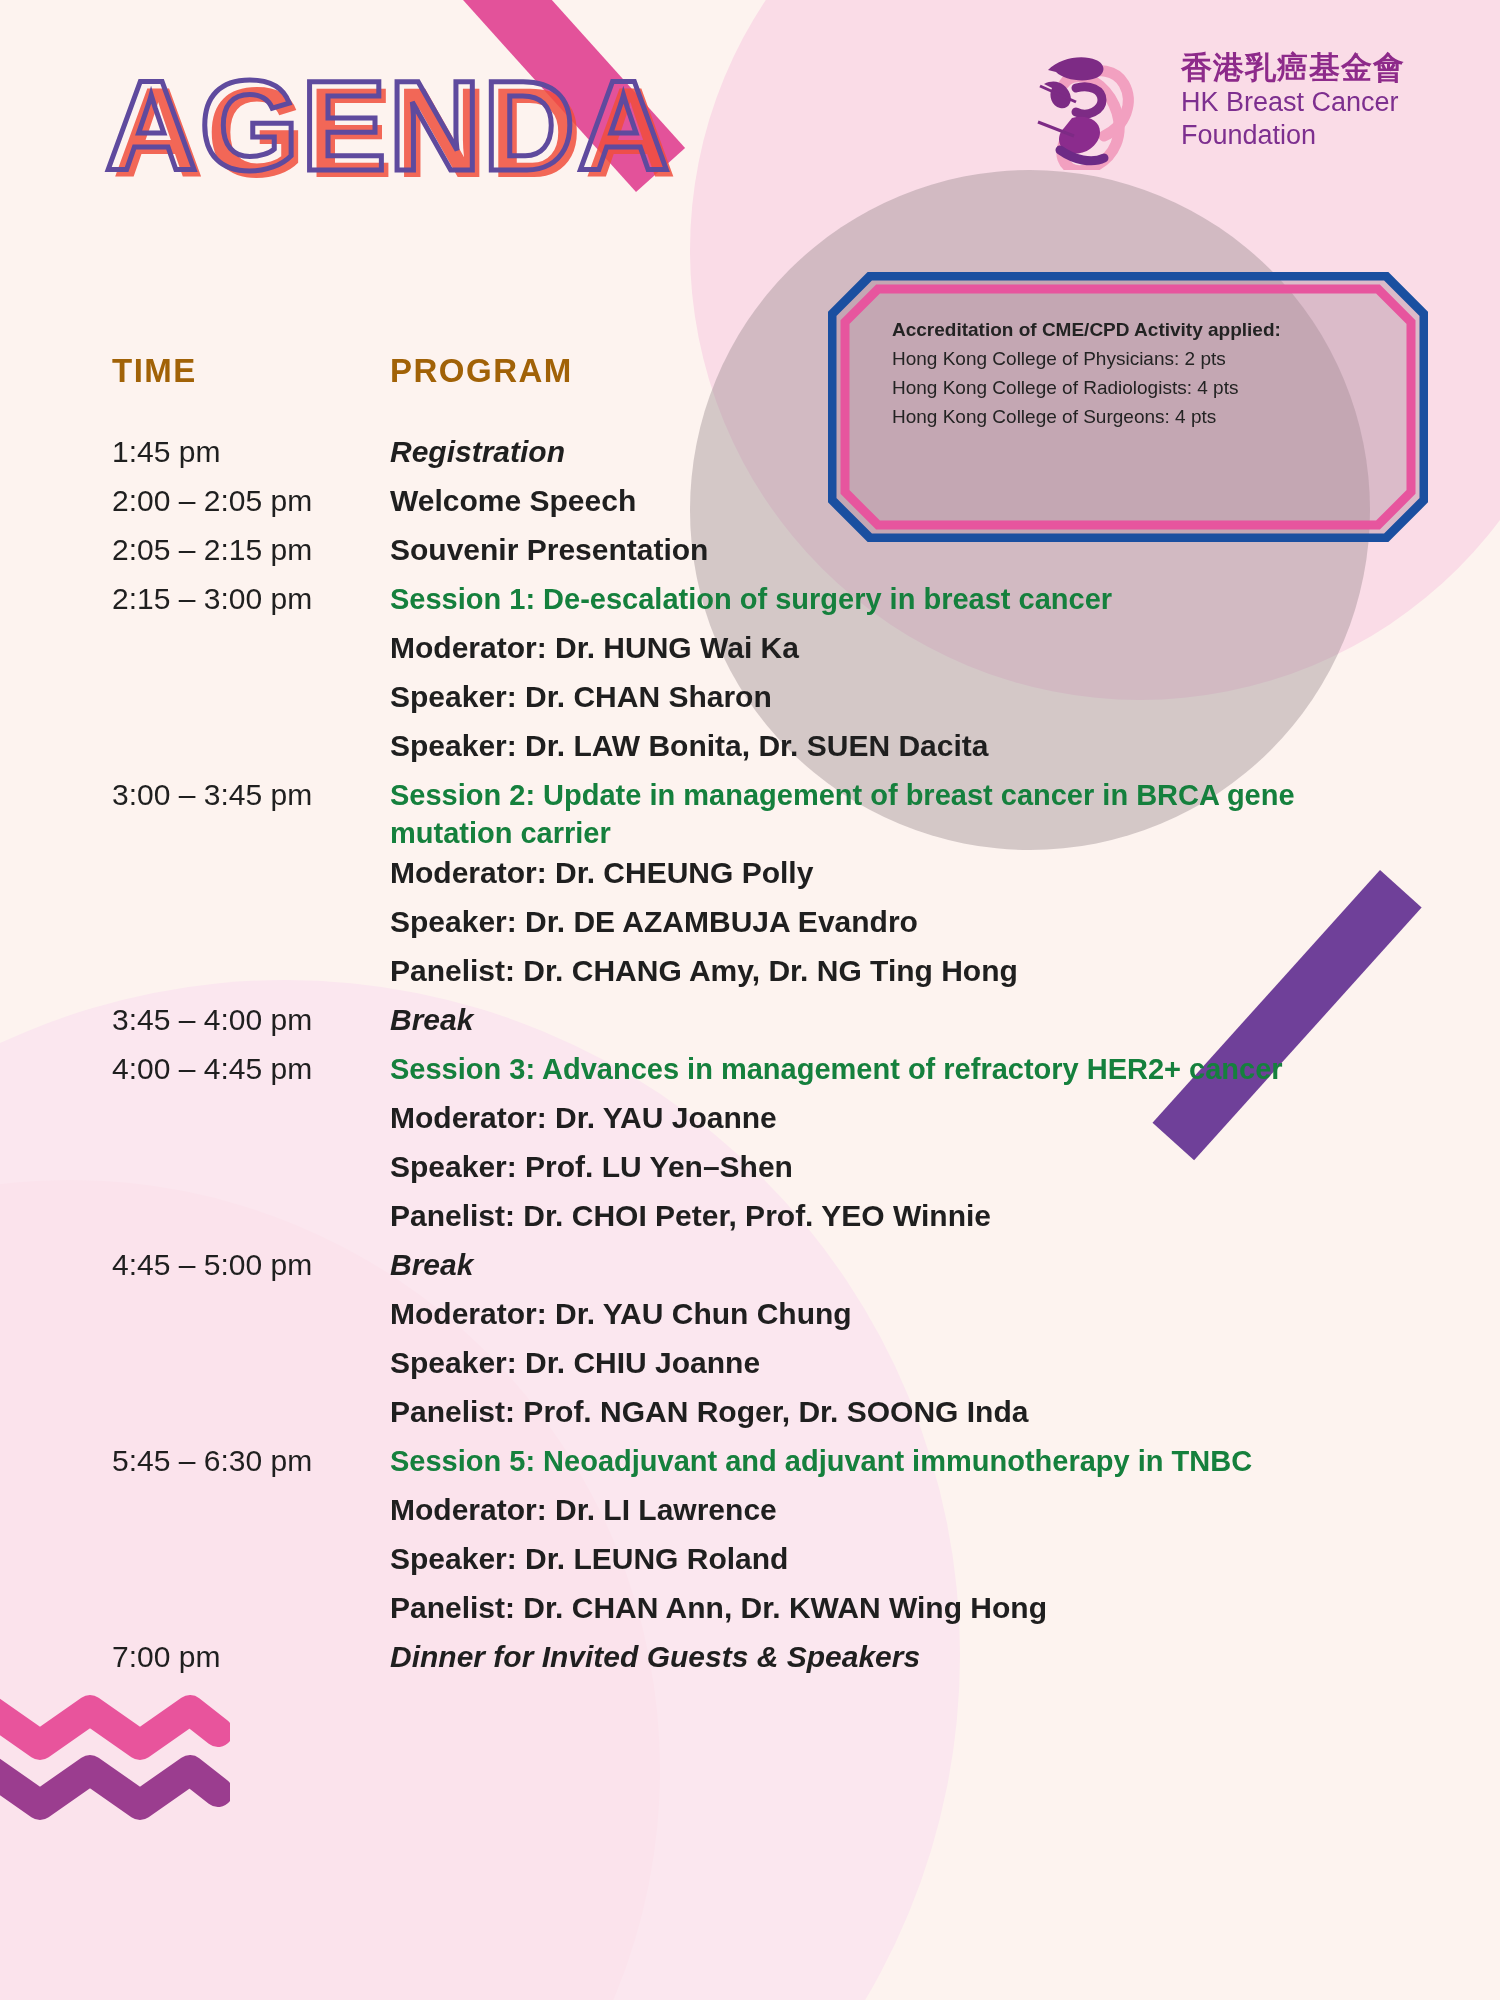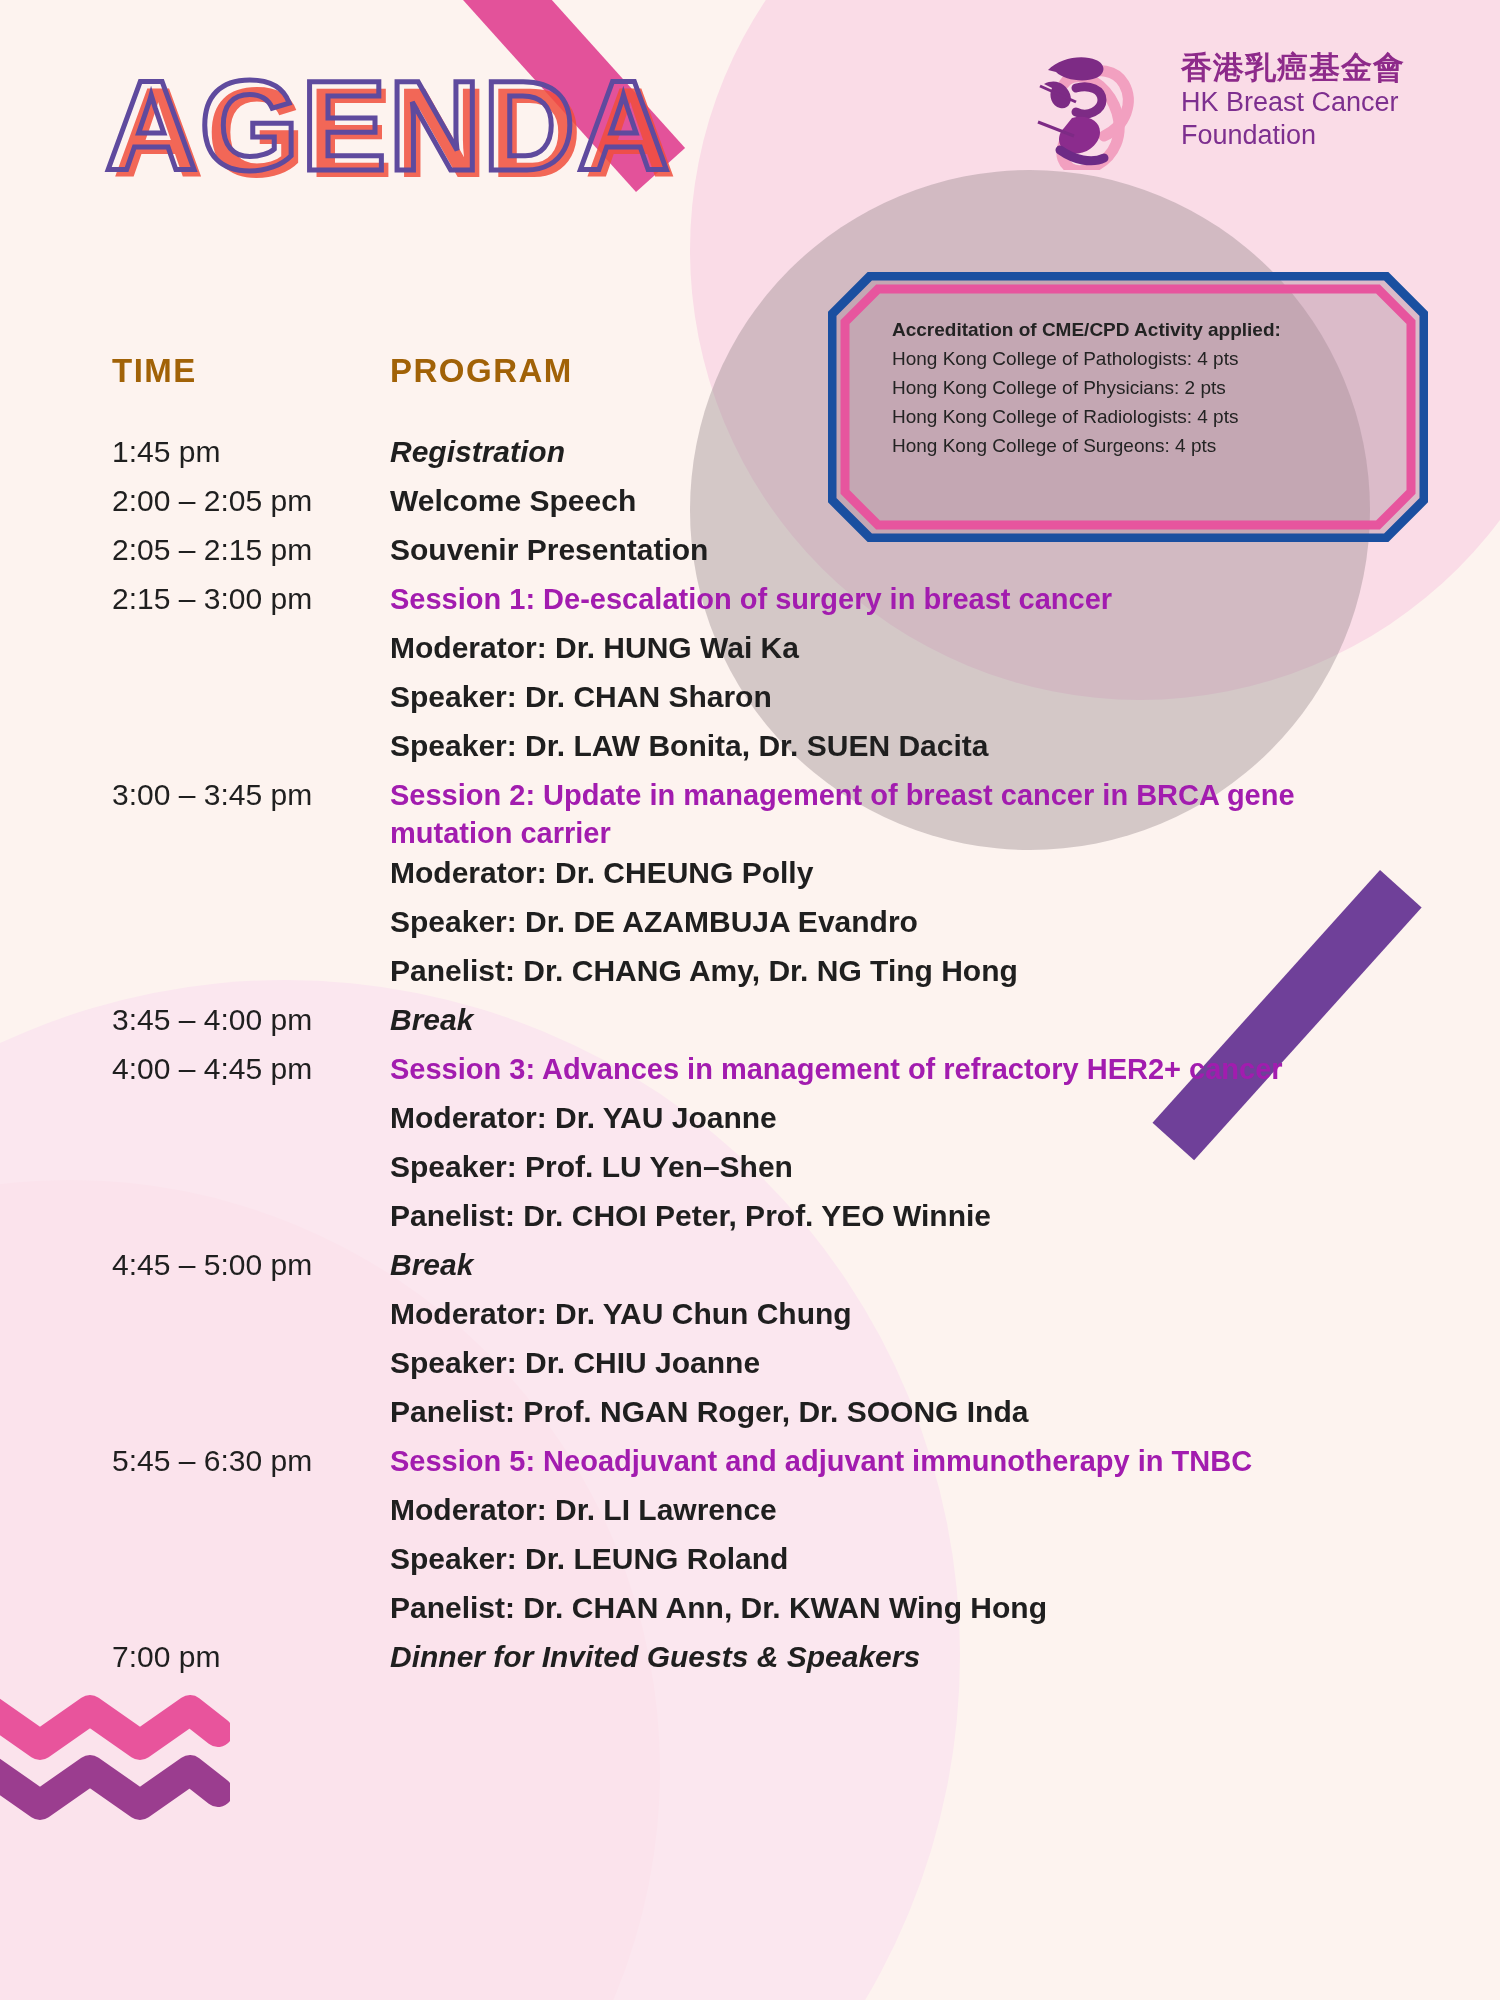--- a/index.html
+++ b/index.html
@@ -168,21 +168,21 @@
   }
   .cell-prog {
     flex: 1;
     font-size: 30px;
     color: #1f1f1f;
     line-height: 1.3;
     font-weight: bold;
   }
   .cell-prog.italic { font-style: italic; }
   .cell-prog.session {
-    color: #a21caf;
+    color: #15803d;
     font-weight: bold;
     font-size: 29px;
     line-height: 1.32;
     max-width: 1015px;
   }
 </style>
 </head>
 <body>
 
 <div id="page">
@@ -222,21 +222,20 @@
     </div>
   </div>
 
   <div class="accred">
     <svg viewBox="0 0 600 270" width="600" height="270">
       <polygon points="42,4 558,4 596,42 596,228 558,266 42,266 4,228 4,42" fill="rgba(176,140,160,0.42)" stroke="#1a4fa0" stroke-width="9"></polygon>
       <polygon points="50,17 550,17 583,50 583,220 550,253 50,253 17,220 17,50" fill="none" stroke="#e7559e" stroke-width="9"></polygon>
     </svg>
     <div class="accred-body">
       <div class="accred-title">Accreditation of CME/CPD Activity applied:</div>
-      <div class="accred-line">Hong Kong College of Pathologists: 4 pts</div>
       <div class="accred-line">Hong Kong College of Physicians: 2 pts</div>
       <div class="accred-line">Hong Kong College of Radiologists: 4 pts</div>
       <div class="accred-line">Hong Kong College of Surgeons: 4 pts</div>
     </div>
   </div>
 
   <div class="table-head">
     <div class="th th-time">TIME</div>
     <div class="th th-program">PROGRAM</div>
   </div>

